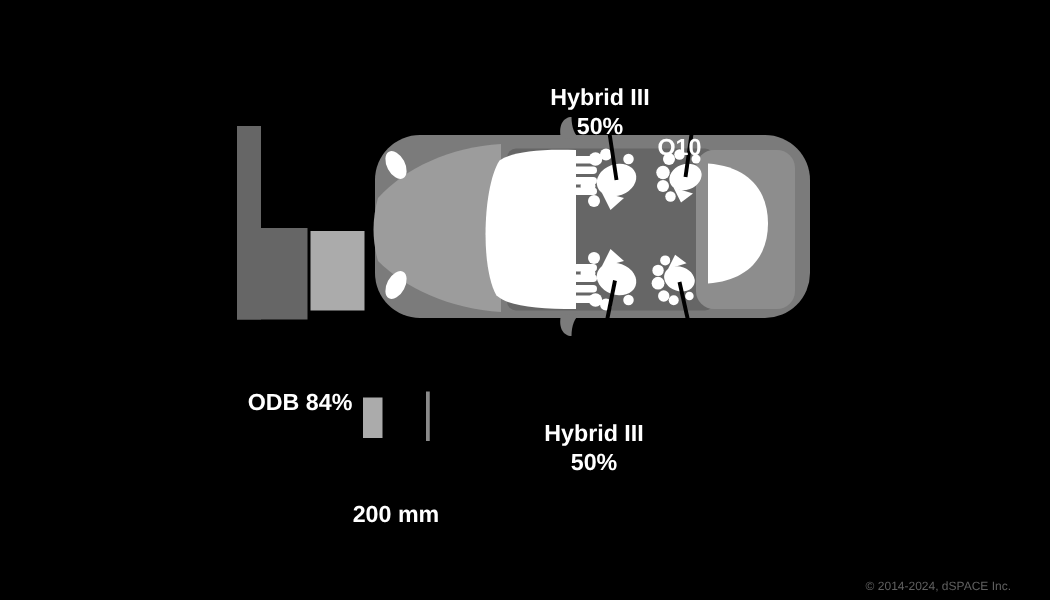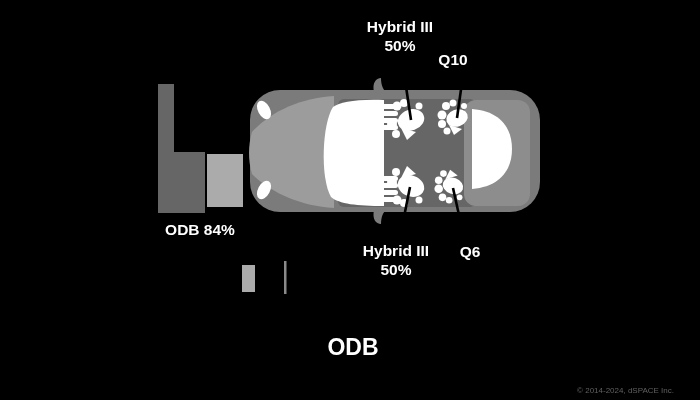--- a/index.html
+++ b/index.html
@@ -12,20 +12,21 @@
   }
   .stage svg{position:absolute;left:0;top:0;}
   .lbl{
     position:absolute;
     color:var(--text,#fff);
     font-weight:700;
     font-size:15.5px;
     line-height:19px;
     text-align:center;
     white-space:nowrap;
+    margin-top:39px;
   }
   .title{
     position:absolute;
     color:var(--text,#fff);
     font-weight:600;
     font-size:23px;
     text-align:center;
   }
   .copyright{
     position:absolute;
@@ -123,21 +124,20 @@
     <div>50%</div>
   </div>
 
   <div class="lbl" style="left:423px;top:50px;width:60px;">Q10</div>
 
   <div class="lbl" style="left:326px;top:241px;width:140px;">
     <div>Hybrid III</div>
     <div>50%</div>
   </div>
 
-  <div class="lbl" style="left:440px;top:242px;width:60px;">Q6</div>
 
   <div class="lbl" style="left:130px;top:220px;width:140px;">ODB 84%</div>
 
+  <div class="lbl" style="left:194px;top:295px;width:140px;">200 mm</div>
 
-  <div class="title" style="left:283px;top:334px;width:140px;">ODB</div>
 
   <div class="copyright" style="left:474px;top:386px;width:200px;">© 2014-2024, dSPACE Inc.</div>
 </div>
 
 </body></html>

